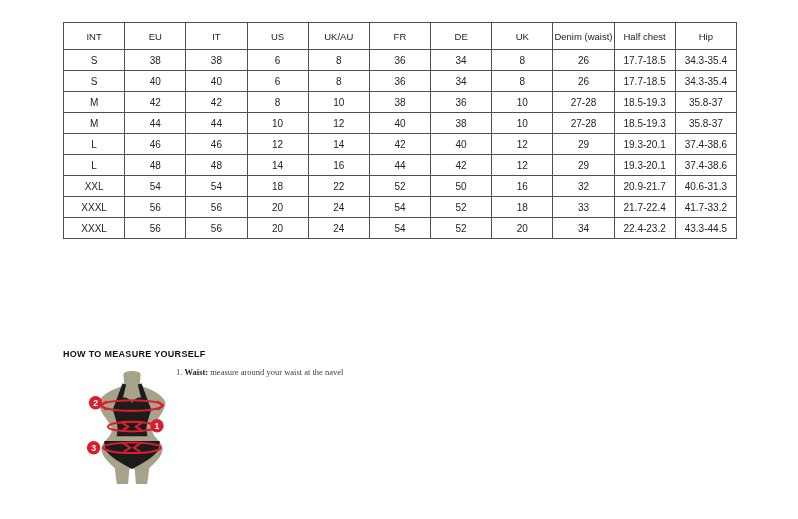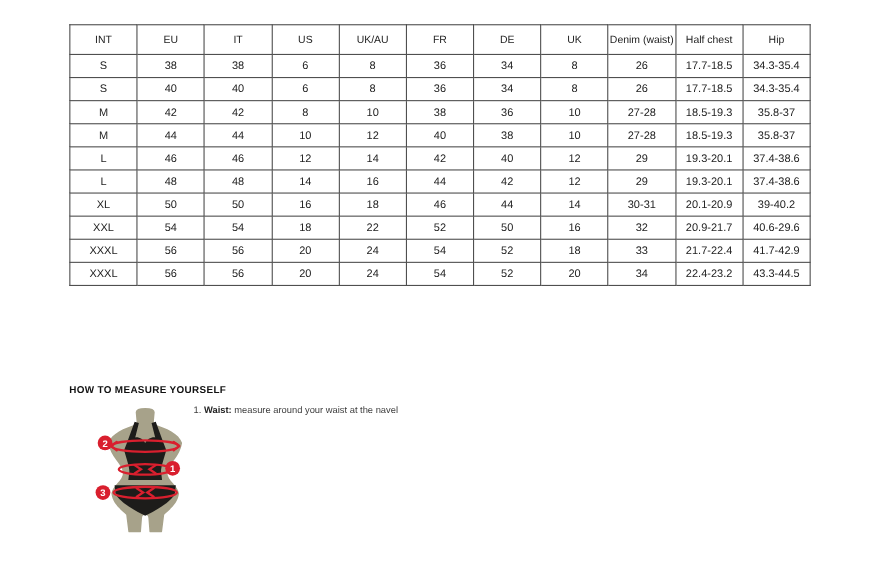--- a/index.html
+++ b/index.html
@@ -48,20 +48,21 @@
     top: 371px;
     width: 96px;
     height: 119px;
   }
   .instructions {
     position: absolute;
     left: 176px;
     top: 368px;
     width: 420px;
     list-style: none;
+    font-family: Liberation Serif, serif;
   }
   .instructions .step {
     font-size: 8.5px;
     color: #3c3c3c;
     margin-bottom: 10.5px;
     line-height: 1.1;
   }
   .instructions .step b { color: #222222; }
   .badge-num {
     font-size: 9px;
@@ -165,57 +166,44 @@
           <td>14</td>
           <td>16</td>
           <td>44</td>
           <td>42</td>
           <td>12</td>
           <td>29</td>
           <td>19.3-20.1</td>
           <td>37.4-38.6</td>
         </tr>
         <tr>
-          <td>XL</td>
-          <td>50</td>
-          <td>50</td>
-          <td>16</td>
-          <td>18</td>
-          <td>46</td>
-          <td>44</td>
-          <td>14</td>
-          <td>30-31</td>
-          <td>20.1-20.9</td>
-          <td>39-40.2</td>
-        </tr>
-        <tr>
           <td>XXL</td>
           <td>54</td>
           <td>54</td>
           <td>18</td>
           <td>22</td>
           <td>52</td>
           <td>50</td>
           <td>16</td>
           <td>32</td>
           <td>20.9-21.7</td>
-          <td>40.6-29.6</td>
+          <td>40.6-31.3</td>
         </tr>
         <tr>
           <td>XXXL</td>
           <td>56</td>
           <td>56</td>
           <td>20</td>
           <td>24</td>
           <td>54</td>
           <td>52</td>
           <td>18</td>
           <td>33</td>
           <td>21.7-22.4</td>
-          <td>41.7-42.9</td>
+          <td>41.7-33.2</td>
         </tr>
         <tr>
           <td>XXXL</td>
           <td>56</td>
           <td>56</td>
           <td>20</td>
           <td>24</td>
           <td>54</td>
           <td>52</td>
           <td>20</td>

